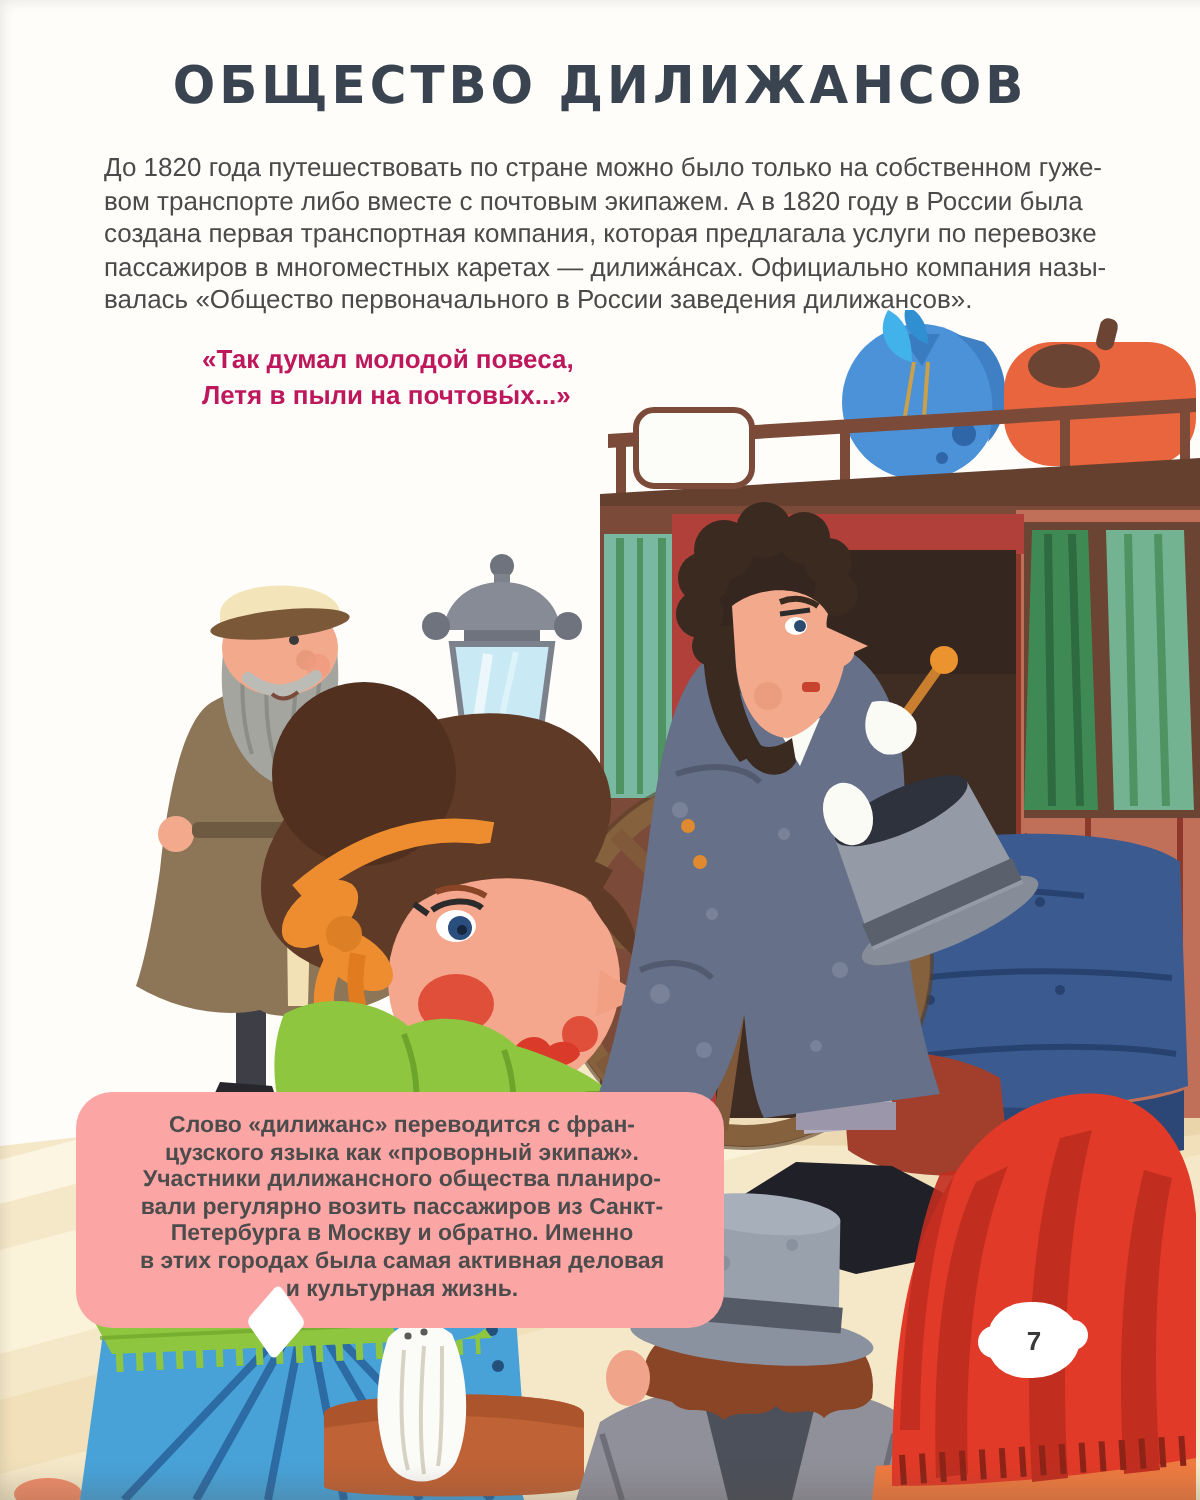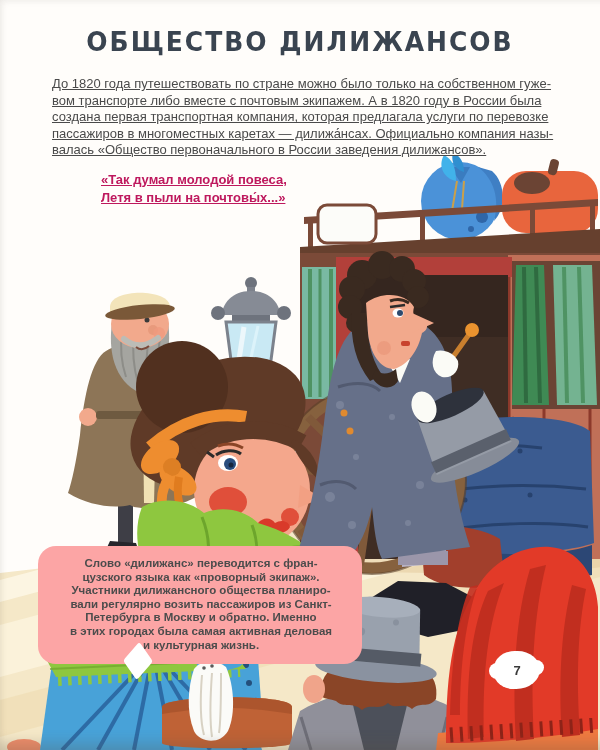--- a/index.html
+++ b/index.html
@@ -10,21 +10,21 @@
   .photo-edge{
     position:absolute;inset:0;z-index:40;pointer-events:none;
     box-shadow:inset -6px -8px 12px rgba(90,80,70,.22), inset 2px 2px 6px rgba(0,0,0,.05);
   }
   .title{
     position:absolute;top:28px;left:0;width:600px;text-align:center;z-index:3;
     font-family:"DejaVu Sans","Liberation Sans",sans-serif;
     font-size:25px;font-weight:700;letter-spacing:2px;color:#3a4450;
     transform:scaleY(1.04);
   }
-  .txt{white-space:pre-line;position:absolute;z-index:3;color:#4a4a4a;text-decoration:underline;}
+  .txt{white-space:pre-line;position:absolute;z-index:3;color:#4a4a4a;}
   .intro{left:52px;top:76px;width:505px;font-size:13px;line-height:16.6px;}
   .quote{left:53px;top:171px;width:320px;font-size:13px;line-height:17.5px;font-weight:700;color:#be185d;margin-left:48px;}
   .note{left:53px;top:207px;width:320px;font-size:13px;line-height:17.2px;font-weight:700;color:#474747;}
   .illu{position:absolute;left:0;top:155px;width:600px;height:595px;z-index:1;}
   .bubble{
     position:absolute;left:38px;top:546px;width:324px;box-sizing:border-box;z-index:5;
     background:#fca5a5;border-radius:18px;padding:11px 14px 12px 16px;text-align:center;
   }
   .bubble::after{
     content:'';position:absolute;left:88px;bottom:-9px;width:24px;height:24px;

